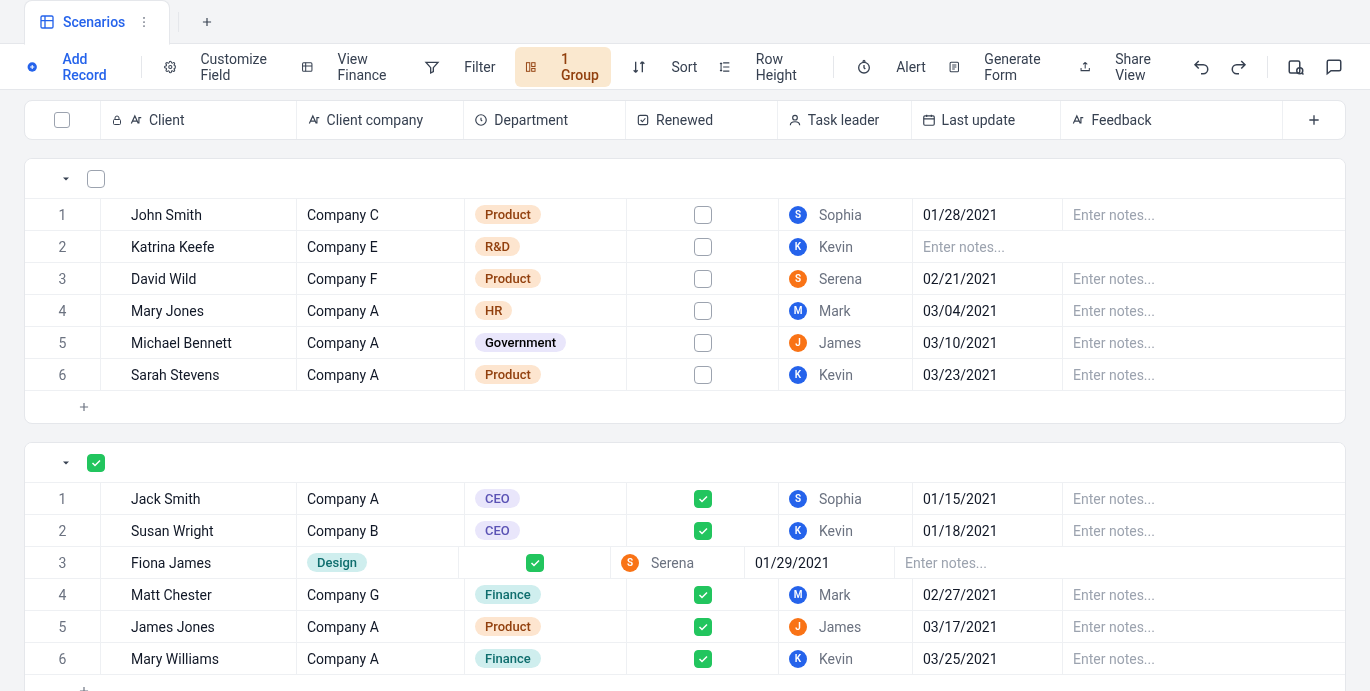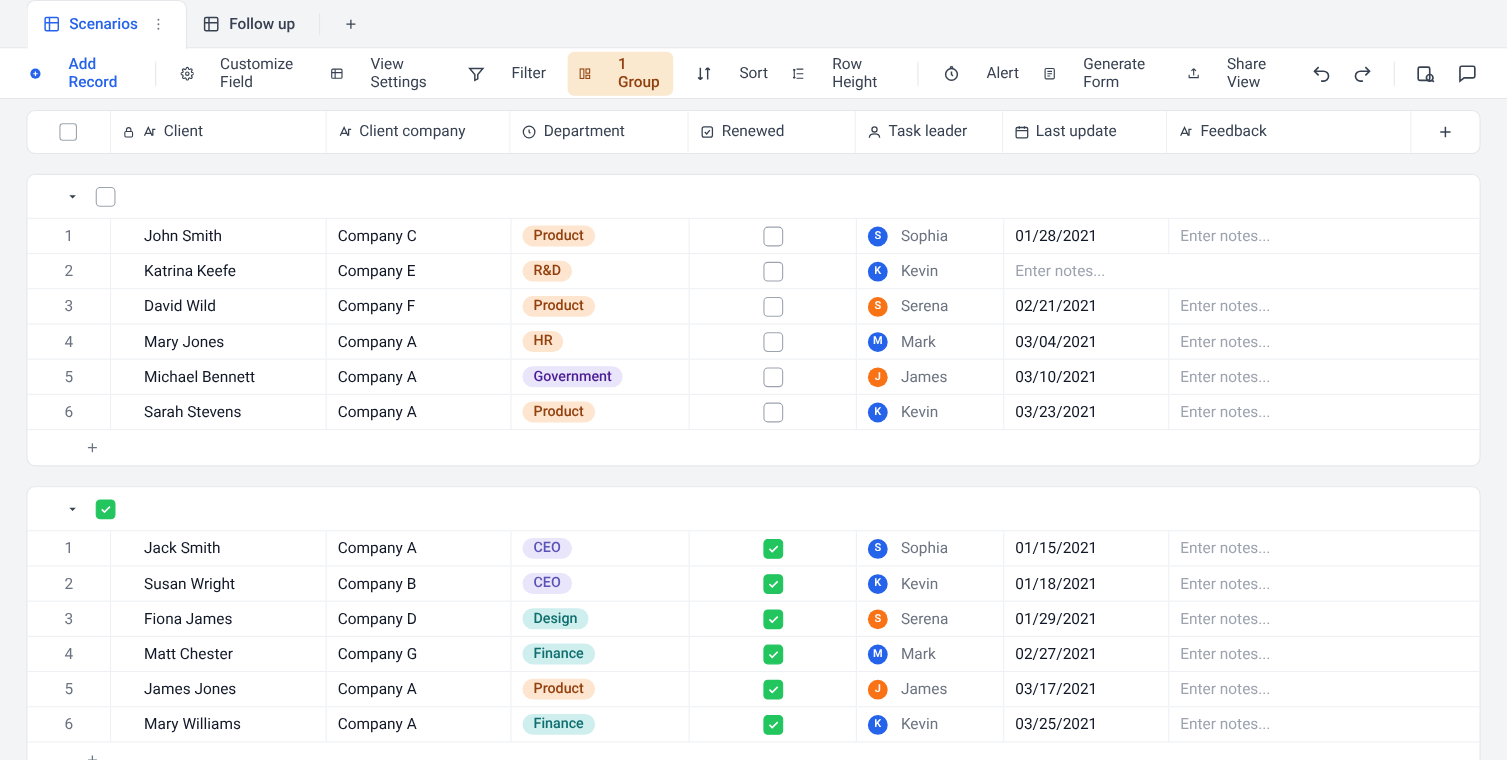--- a/index.html
+++ b/index.html
@@ -209,29 +209,20 @@
       </span>
       <span class="tab-title">Scenarios</span>
       <span class="more">
         <svg width="14" height="14" viewBox="0 0 24 24" fill="currentColor">
             <circle cx="12" cy="5" r="1.5"></circle>
             <circle cx="12" cy="12" r="1.5"></circle>
             <circle cx="12" cy="19" r="1.5"></circle>
           </svg>
       </span>
     </div>
-    <div class="tab">
-      <span>
-        <svg width="16" height="16" viewBox="0 0 24 24" fill="none" stroke="currentColor" stroke-width="2">
-            <rect x="3" y="3" width="18" height="18" rx="2"></rect>
-            <path d="M3 10h18M9 3v18"></path>
-          </svg>
-      </span>
-      <span class="tab-title">Follow up</span>
-    </div>
     <span class="tab-sep"></span>
     <span class="tab-add">
       <svg width="14" height="14" viewBox="0 0 24 24" fill="none" stroke="currentColor" stroke-width="2">
           <path d="M12 5v14M5 12h14"></path>
         </svg>
     </span>
   </div>
 
   <div class="toolbar">
     <div class="tb-left">
@@ -250,21 +241,21 @@
             <path d="M19.4 15a1.65 1.65 0 0 0 .33 1.82l.06.06a2 2 0 1 1-2.83 2.83l-.06-.06a1.65 1.65 0 0 0-1.82-.33 1.65 1.65 0 0 0-1 1.51V21a2 2 0 1 1-4 0v-.09a1.65 1.65 0 0 0-1-1.51 1.65 1.65 0 0 0-1.82.33l-.06.06a2 2 0 1 1-2.83-2.83l.06-.06A1.65 1.65 0 0 0 4.6 15a1.65 1.65 0 0 0-1.51-1H3a2 2 0 1 1 0-4h.09A1.65 1.65 0 0 0 4.6 9a1.65 1.65 0 0 0-.33-1.82l-.06-.06a2 2 0 1 1 2.83-2.83l.06.06A1.65 1.65 0 0 0 9 4.6a1.65 1.65 0 0 0 1-1.51V3a2 2 0 1 1 4 0v.09c0 .66.39 1.25 1 1.51.61.26 1.32.12 1.82-.33l.06-.06a2 2 0 1 1 2.83 2.83l-.06.06c-.45.5-.59 1.21-.33 1.82.26.61.85 1 1.51 1H21a2 2 0 1 1 0 4h-.09c-.66 0-1.25.39-1.51 1z"></path>
           </svg>
         <span>Customize Field</span>
       </div>
 
       <div class="tb-btn">
         <svg width="16" height="16" viewBox="0 0 24 24" fill="none" stroke="currentColor" stroke-width="2">
             <rect x="3" y="4" width="18" height="16" rx="2"></rect>
             <path d="M3 10h18M9 4v16"></path>
           </svg>
-        <span>View Settings</span>
+        <span>View Finance</span>
       </div>
 
       <div class="tb-btn">
         <svg width="16" height="16" viewBox="0 0 24 24" fill="none" stroke="currentColor" stroke-width="2">
             <path d="M3 5h18l-7 8v6l-4 2v-8z"></path>
           </svg>
         <span>Filter</span>
       </div>
 
       <div class="tb-btn chip">
@@ -496,21 +487,21 @@
               <span class="leader-name">Mark</span>
             </div>
             <div class="cell update">03/04/2021</div>
             <div class="cell feedback">Enter notes...</div>
           </div>
           <div class="row">
             <div class="cell idx">5</div>
             <div class="cell client">Michael Bennett</div>
             <div class="cell company">Company A</div>
             <div class="cell dept">
-              <span class="tag" style="background:#e9e6fb;color:#4c1d95">Government</span>
+              <span class="tag" style="background:#e9e6fb;color:#000000">Government</span>
             </div>
             <div class="cell renew">
               <span class="checkbox "></span>
             </div>
             <div class="cell leader">
               <span class="avatar" style="background:#f97316">J</span>
               <span class="leader-name">James</span>
             </div>
             <div class="cell update">03/10/2021</div>
             <div class="cell feedback">Enter notes...</div>
@@ -589,21 +580,20 @@
             <div class="cell leader">
               <span class="avatar" style="background:#2563eb">K</span>
               <span class="leader-name">Kevin</span>
             </div>
             <div class="cell update">01/18/2021</div>
             <div class="cell feedback">Enter notes...</div>
           </div>
           <div class="row">
             <div class="cell idx">3</div>
             <div class="cell client">Fiona James</div>
-            <div class="cell company">Company D</div>
             <div class="cell dept">
               <span class="tag" style="background:#cfeeee;color:#0f6e6e">Design</span>
             </div>
             <div class="cell renew">
               <span class="checkbox checked">
                 <svg width="12" height="12" viewBox="0 0 24 24" fill="none" stroke="currentColor" stroke-width="3">
                   <path d="M5 12l5 5L20 7"></path>
                 </svg>
               </span>
             </div>

